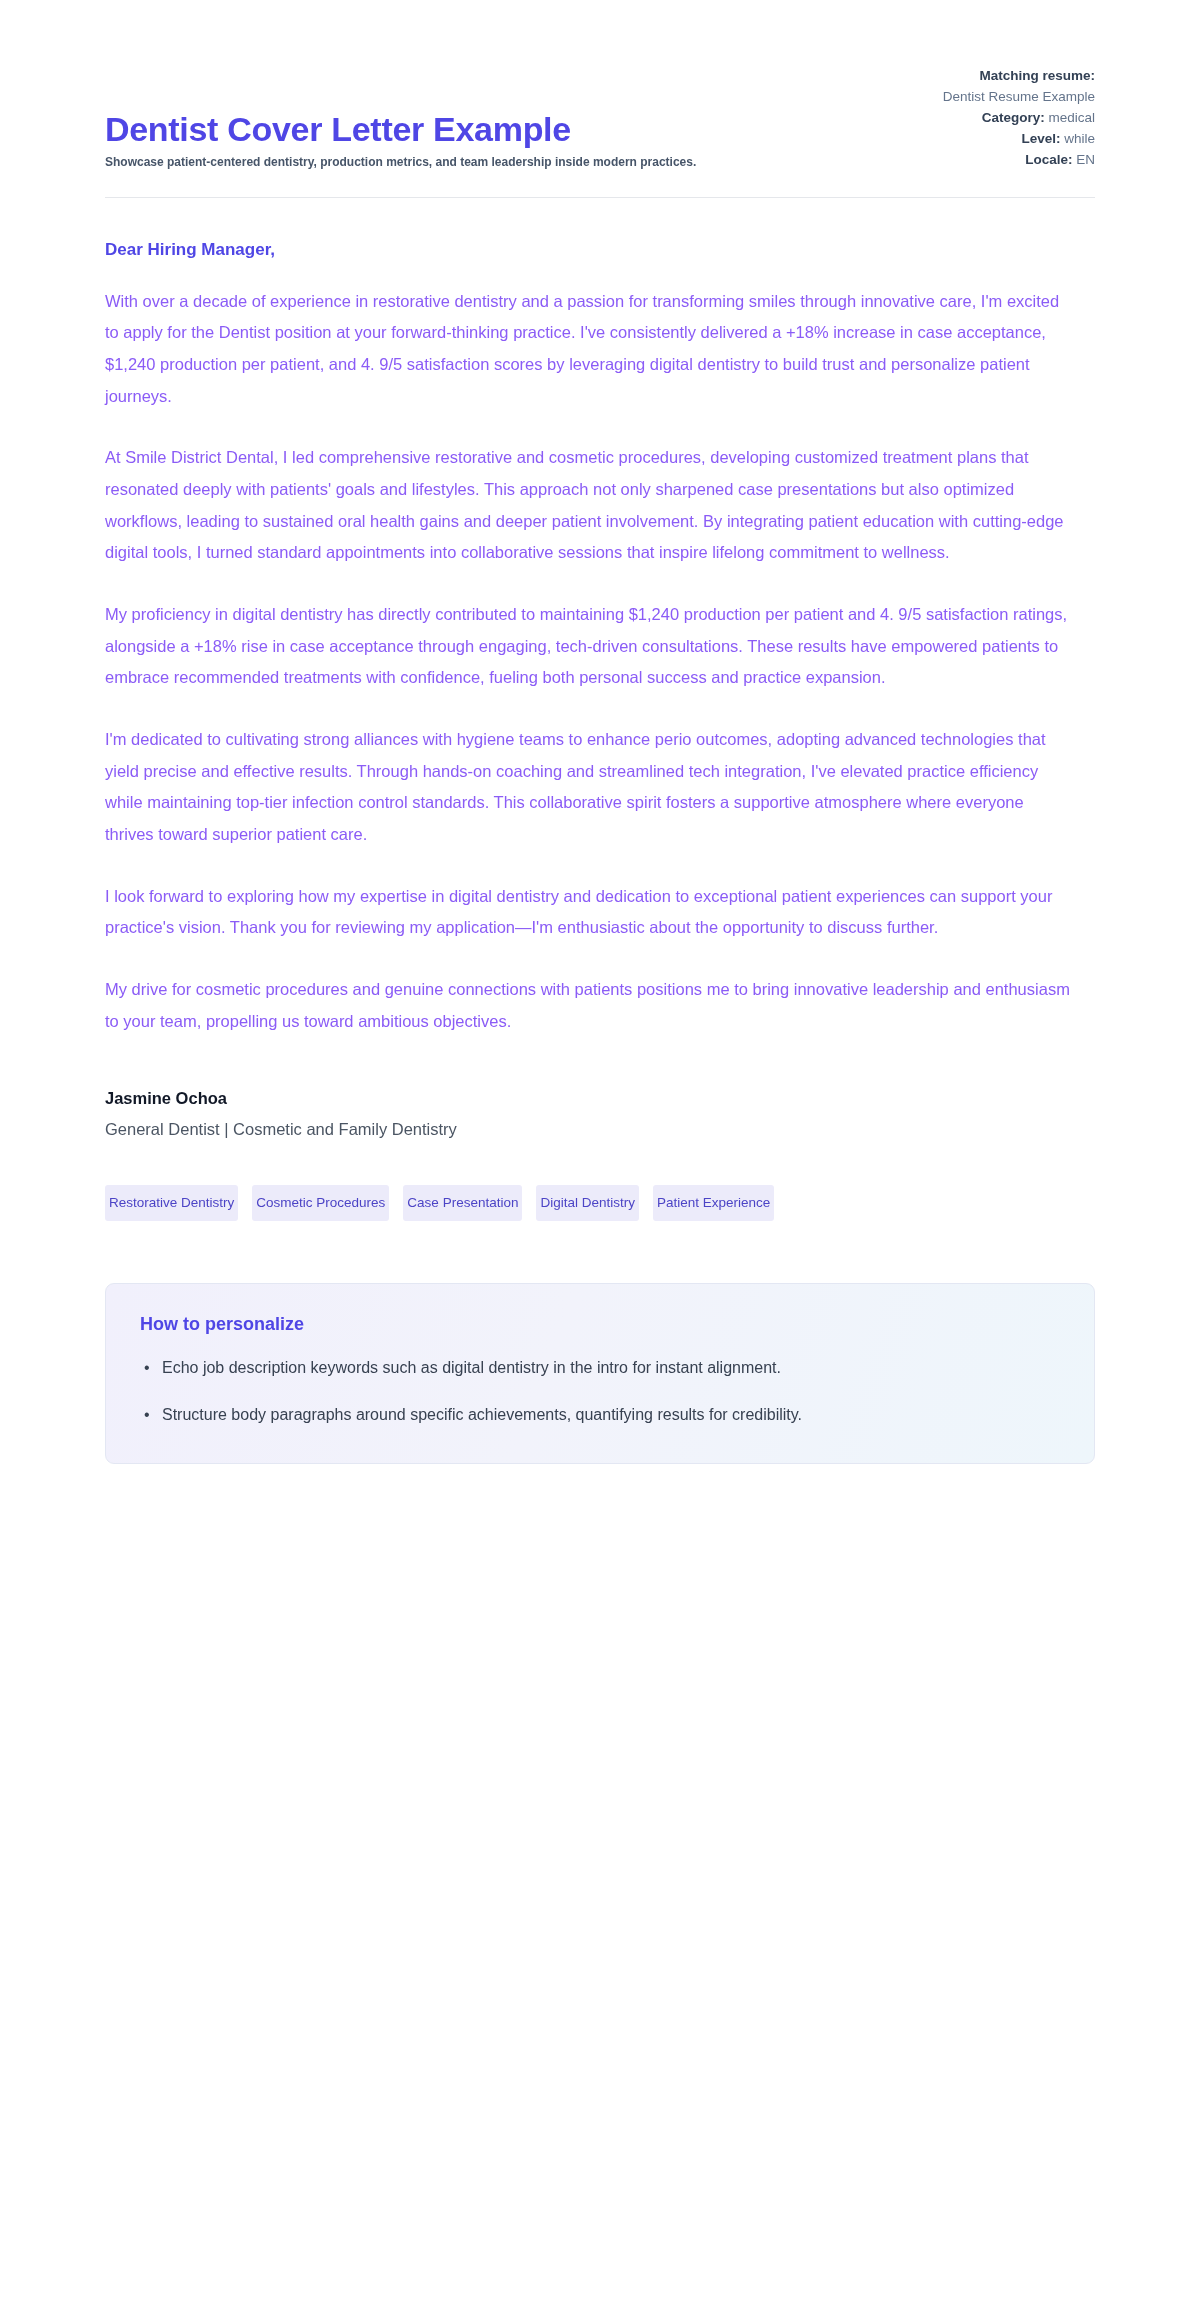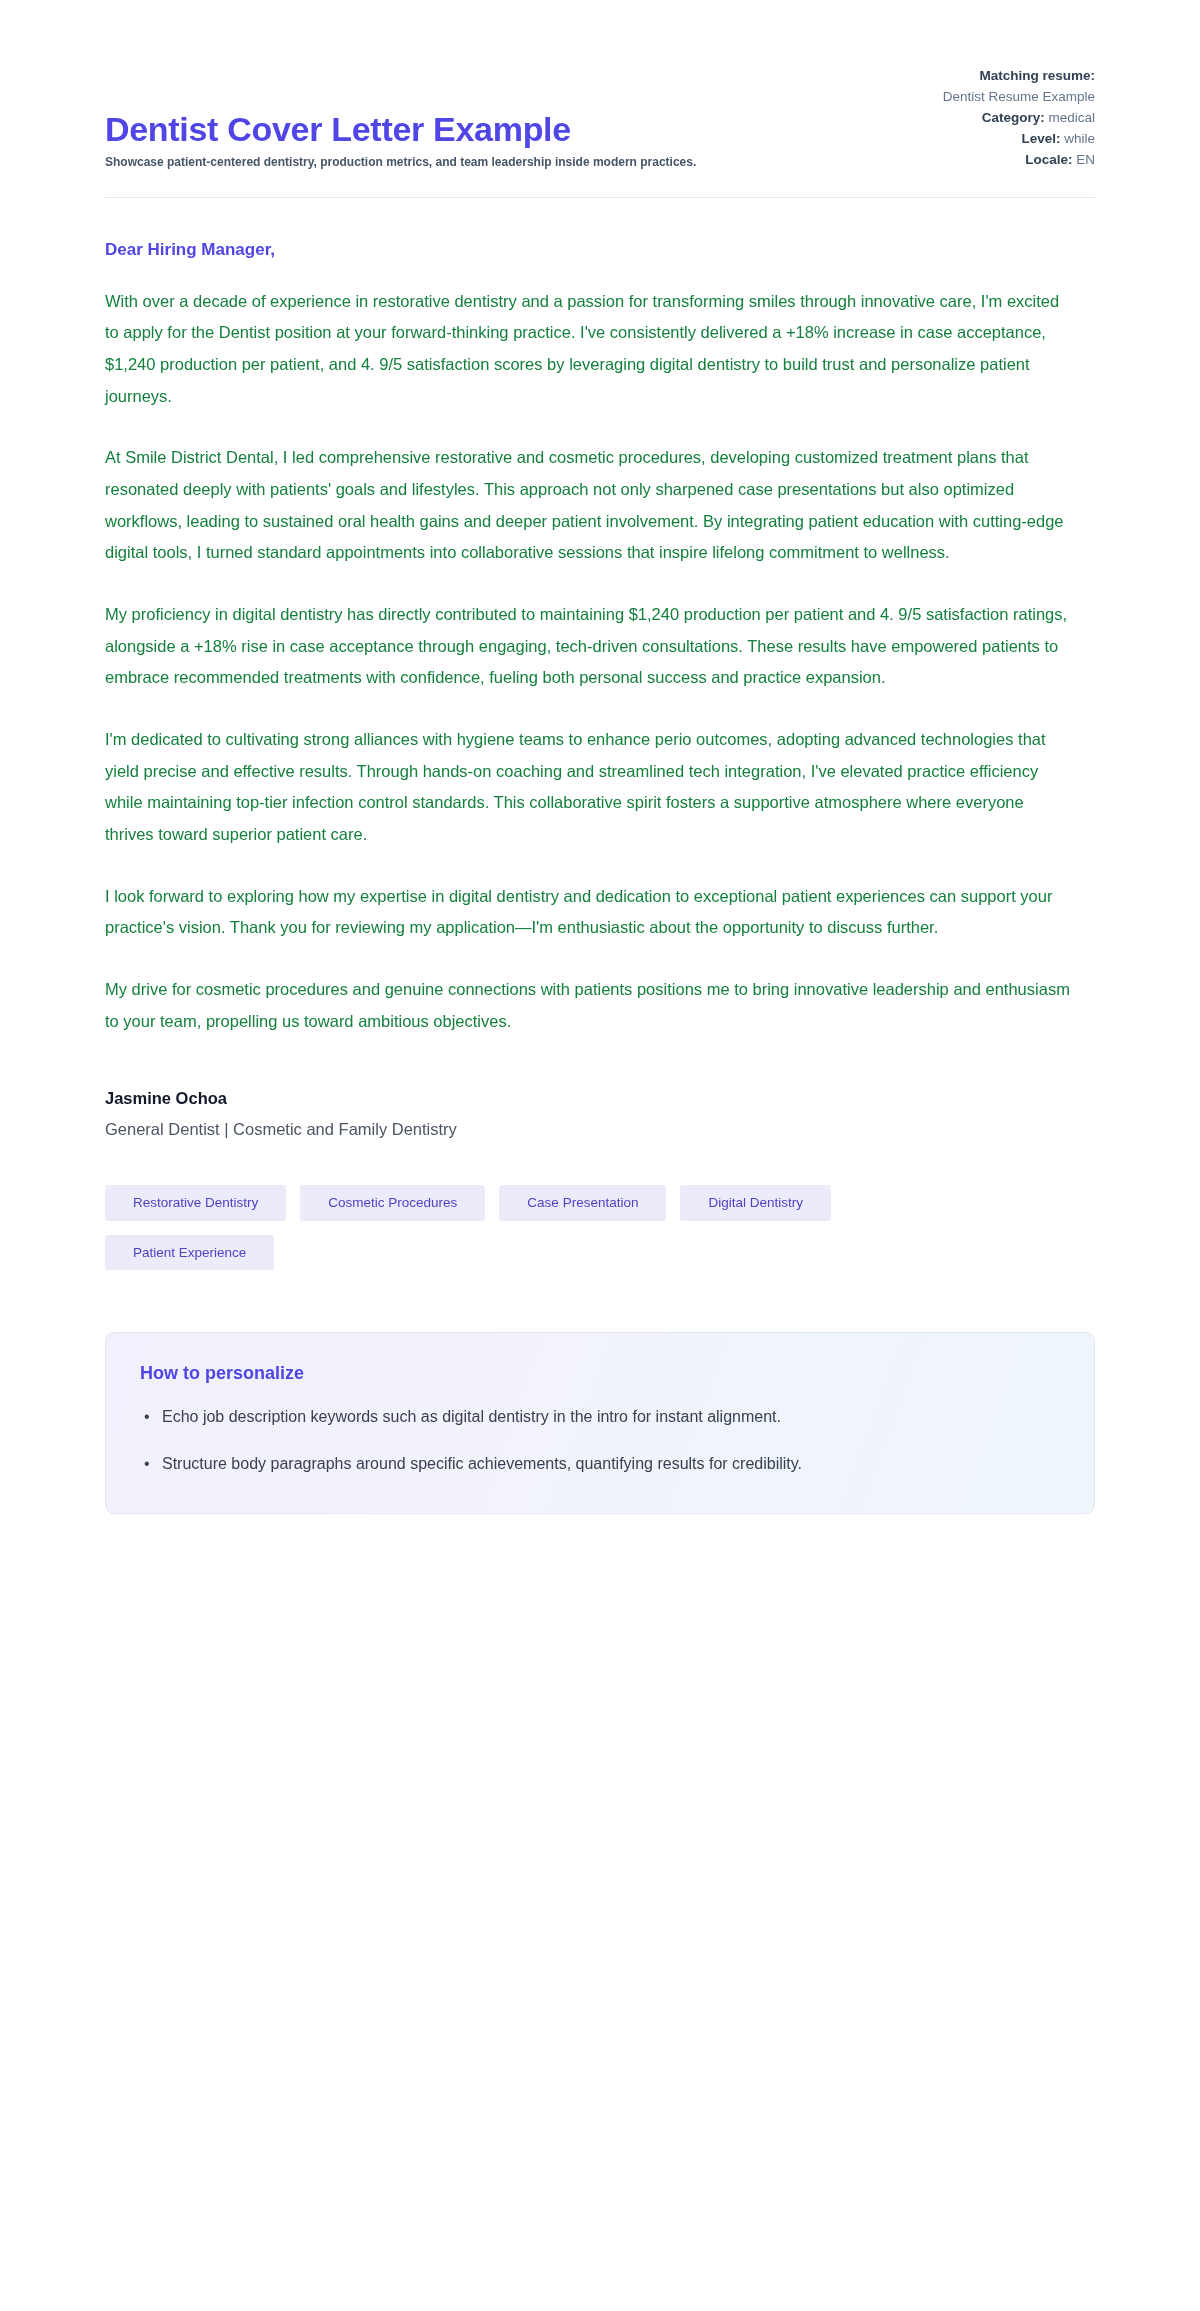--- a/index.html
+++ b/index.html
@@ -79,21 +79,21 @@
     margin: 0 0 26px 0;
     font-size: 17px;
     font-weight: 700;
     color: #4f46e5;
   }
 
   .letter p.body-para {
     margin: 0 0 30px 0;
     font-size: 16.5px;
     line-height: 1.92;
-    color: #15803d;
+    color: #8b5cf6;
     max-width: 965px;
   }
 
   
   .signature { margin-top: 52px; }
   .sign-name {
     margin: 0;
     font-size: 16.5px;
     font-weight: 700;
     color: #111827;
@@ -112,21 +112,21 @@
     display: flex;
     flex-wrap: wrap;
     gap: 14px;
     max-width: 830px;
   }
   .tag {
     background: #ecebfa;
     color: #4c44c6;
     font-size: 13.5px;
     line-height: 1;
-    padding: 11px 28px;
+    padding: 11px 4px;
     border-radius: 3px;
     white-space: nowrap;
   }
 
   
   .callout {
     margin-top: 62px;
     border: 1px solid #e3e7f3;
     border-radius: 9px;
     background: linear-gradient(110deg, #f1f0fc 0%, #f2f3fb 45%, #eef6fb 100%);

